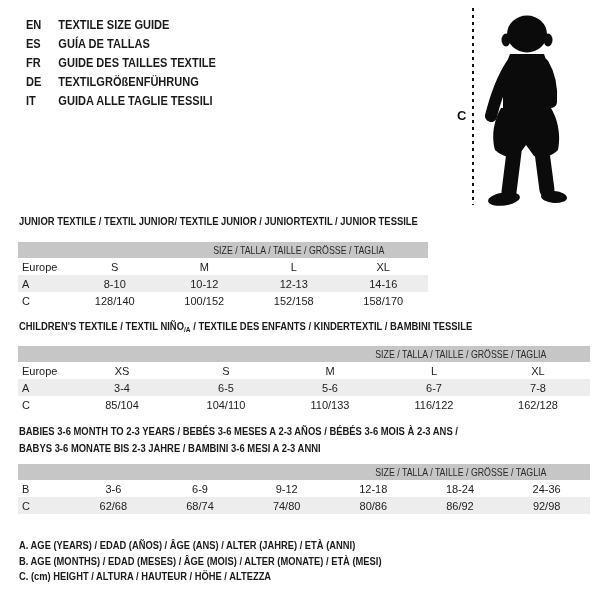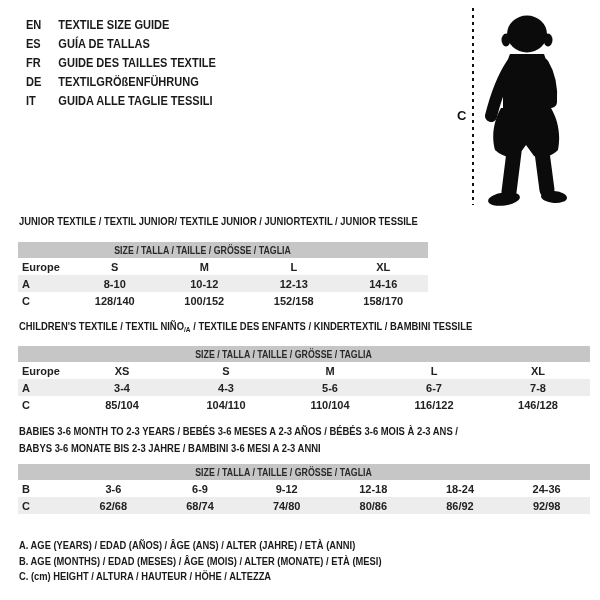--- a/index.html
+++ b/index.html
@@ -24,24 +24,24 @@
   .t3-title{top:423px;line-height:16.5px;}
   .sub{font-size:8px;vertical-align:-2px;}
 
   
   table.sizes{position:absolute;left:18px;border-collapse:collapse;table-layout:fixed;
               font-size:11px;color:#222;}
   table.t1{top:242px;width:410px;}
   table.t2{top:346px;width:572px;}
   table.t3{top:464px;width:572px;}
   col.col-label{width:52px;}
-  th.bar{background:#c6c6c6;height:16px;font-weight:700;text-align:center;padding:0;color:#2a2a2a;}
+  th.bar{background:#c6c6c6;height:16px;font-weight:400;text-align:right;padding:0;color:#2a2a2a;}
   th.bar .bar-text{display:inline-block;transform:scaleX(.8);transform-origin:0 50%;
                    white-space:nowrap;padding-left:4px;}
-  td{height:17px;text-align:center;font-weight:700;padding:0;}
+  td{height:17px;text-align:center;font-weight:400;padding:0;}
   td.rowlabel{text-align:left;padding-left:4px;}
   tbody tr:nth-child(even){background:#ededed;}
 
   
   .legend{position:absolute;left:19px;top:538px;font-size:11px;font-weight:700;line-height:15.5px;}
   .legend div{transform:scaleX(.85);transform-origin:0 0;white-space:nowrap;}
 </style>
 </head>
 <body>
 
@@ -146,32 +146,32 @@
         <td class="rowlabel">Europe</td>
         <td>XS</td>
         <td>S</td>
         <td>M</td>
         <td>L</td>
         <td>XL</td>
       </tr>
       <tr>
         <td class="rowlabel">A</td>
         <td>3-4</td>
-        <td>4-3</td>
+        <td>6-5</td>
         <td>5-6</td>
         <td>6-7</td>
         <td>7-8</td>
       </tr>
       <tr>
         <td class="rowlabel">C</td>
         <td>85/104</td>
         <td>104/110</td>
-        <td>110/104</td>
+        <td>110/133</td>
         <td>116/122</td>
-        <td>146/128</td>
+        <td>162/128</td>
       </tr>
     </tbody>
   </table>
 
   <div class="tbl-title t3-title">
     <div>BABIES 3-6 MONTH TO 2-3 YEARS / BEBÉS 3-6 MESES A 2-3 AÑOS / BÉBÉS 3-6 MOIS À 2-3 ANS /</div>
     <div>BABYS 3-6 MONATE BIS 2-3 JAHRE / BAMBINI 3-6 MESI A 2-3 ANNI</div>
   </div>
   <table class="sizes t3">
     <colgroup>

